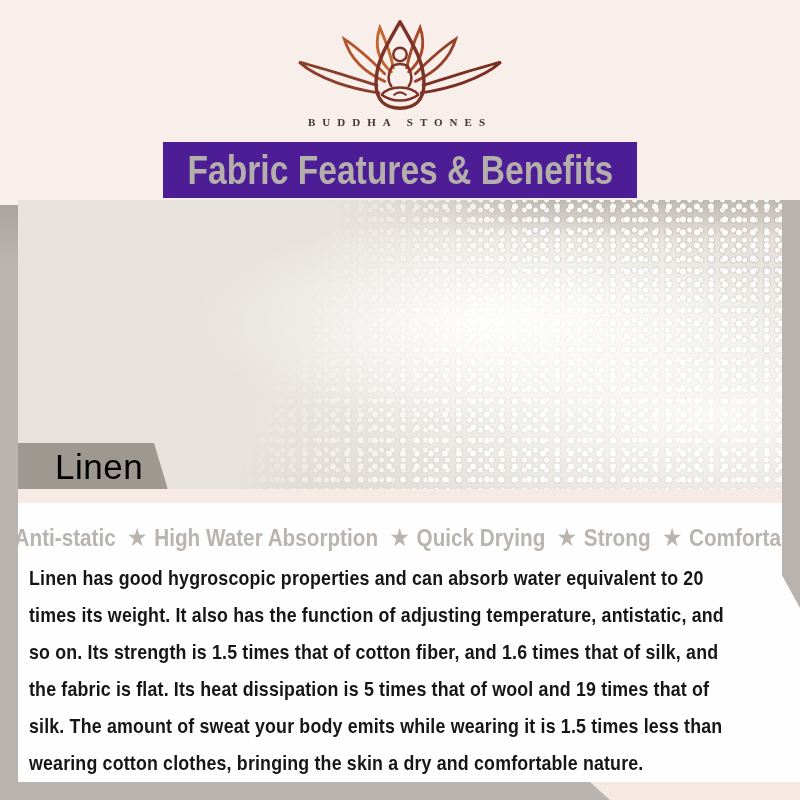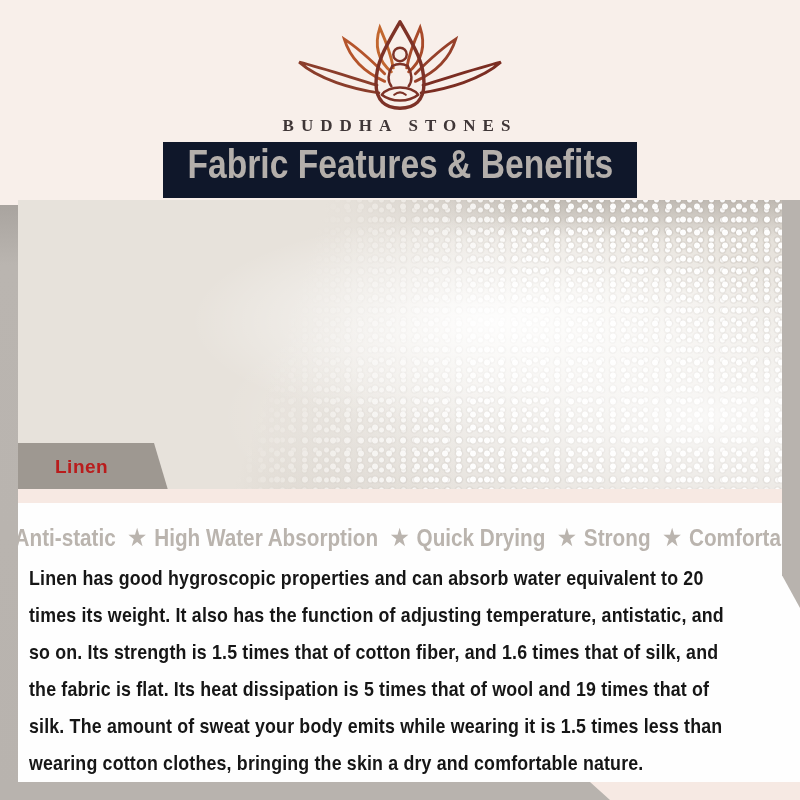--- a/index.html
+++ b/index.html
@@ -6,26 +6,26 @@
   body{font-family:"Liberation Sans",sans-serif;}
   .canvas{
     position:relative;width:800px;height:800px;overflow:hidden;
     background:#f8efea;
   }
   
   .logo-wrap{position:absolute;top:18px;left:0;width:800px;text-align:center;}
   .logo-wrap svg{display:block;margin:0 auto;}
   .brand-name{
     margin-top:2px;font-family:"Liberation Serif",serif;font-weight:600;
-    font-size:17px;letter-spacing:7px;color:#3f3637;
+    font-size:11px;letter-spacing:7px;color:#3f3637;
   }
   
   .title-banner{
     position:absolute;left:163px;top:142px;width:474px;height:56px;
-    background:#0f172a;display:flex;justify-content:center;
+    background:#4c1d95;display:flex;align-items:center;justify-content:center;
   }
   .title-banner .title{
     font-size:40px;font-weight:700;color:#b4afab;white-space:nowrap;
     transform:scaleX(.84);transform-origin:center;letter-spacing:0px;
   }
   
   .photo{
     position:absolute;left:18px;top:200px;width:764px;height:289px;
     background:
       radial-gradient(ellipse at 12% 18%, rgba(255,255,255,.85), rgba(255,255,255,0) 45%),
@@ -54,21 +54,21 @@
       radial-gradient(ellipse at 90% 75%, rgba(255,255,255,.8), rgba(255,255,255,0) 50%);
   }
   
   .fabric-ribbon{
     position:absolute;left:18px;top:443px;width:150px;height:47px;
     background:rgba(148,141,134,.88);
     clip-path:polygon(0 0, calc(100% - 14px) 0, 100% 100%, 0 100%);
     display:flex;align-items:center;
   }
   .fabric-ribbon .fabric-name{
-    color:#b91c1c;font-weight:700;font-size:19px;padding-left:37px;letter-spacing:.5px;
+    color:#000000;font-weight:400;font-size:35px;padding-left:37px;letter-spacing:.5px;
   }
   
   .strip-left{
     position:absolute;left:0;top:205px;width:18px;height:595px;
     background:linear-gradient(to bottom, #a9a49f, #bab5b0 60px, #b8b3ae);
   }
   .strip-right{
     position:absolute;left:782px;top:200px;width:18px;height:408px;
     background:#b8b3ae;
     clip-path:polygon(0 0, 100% 0, 100% 100%, 0 92%);

